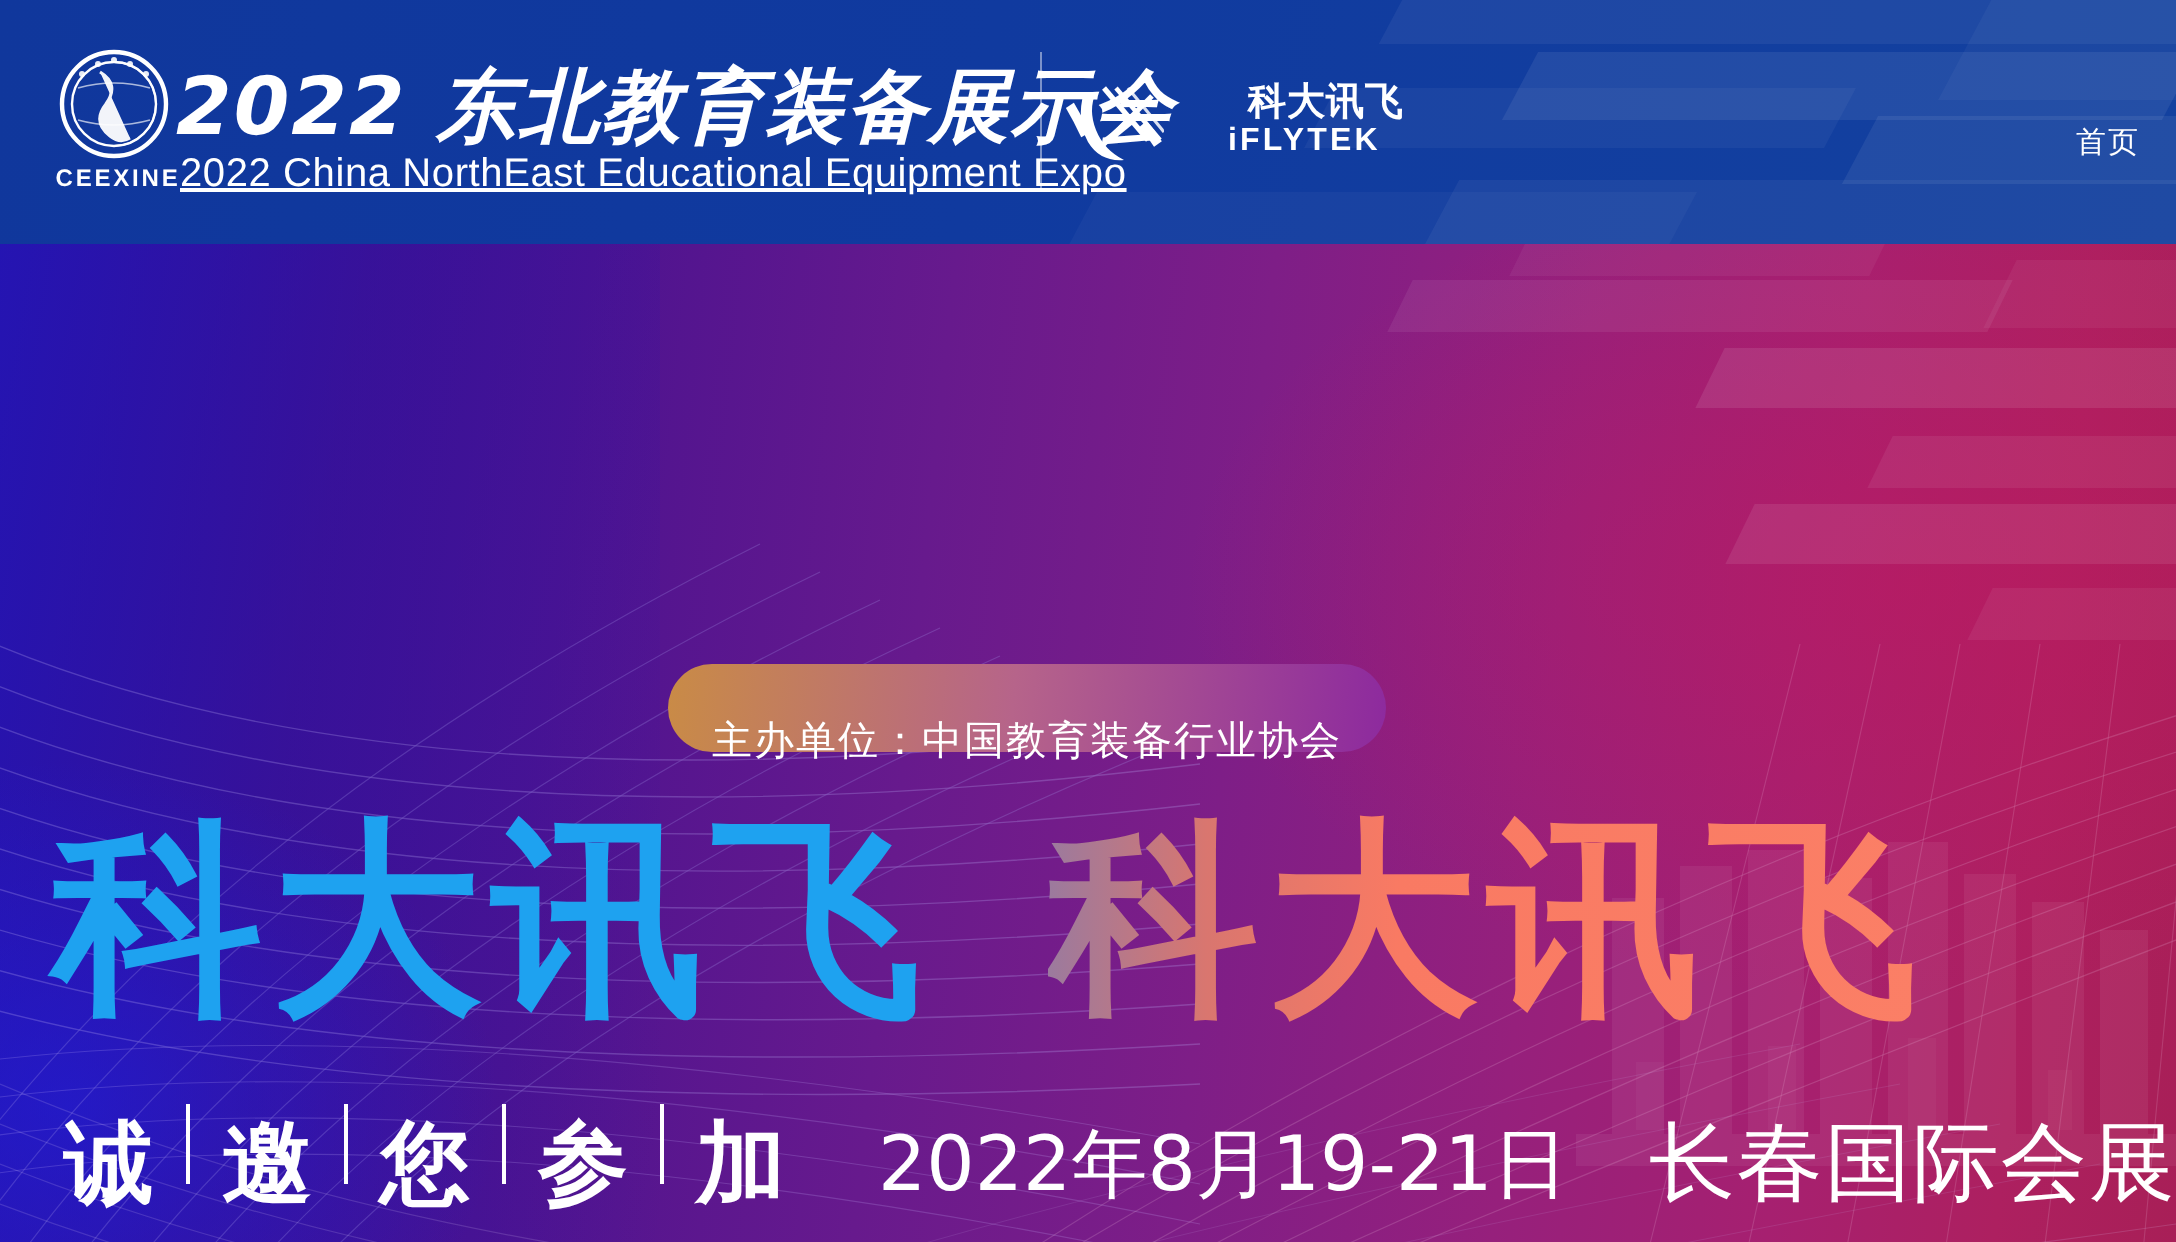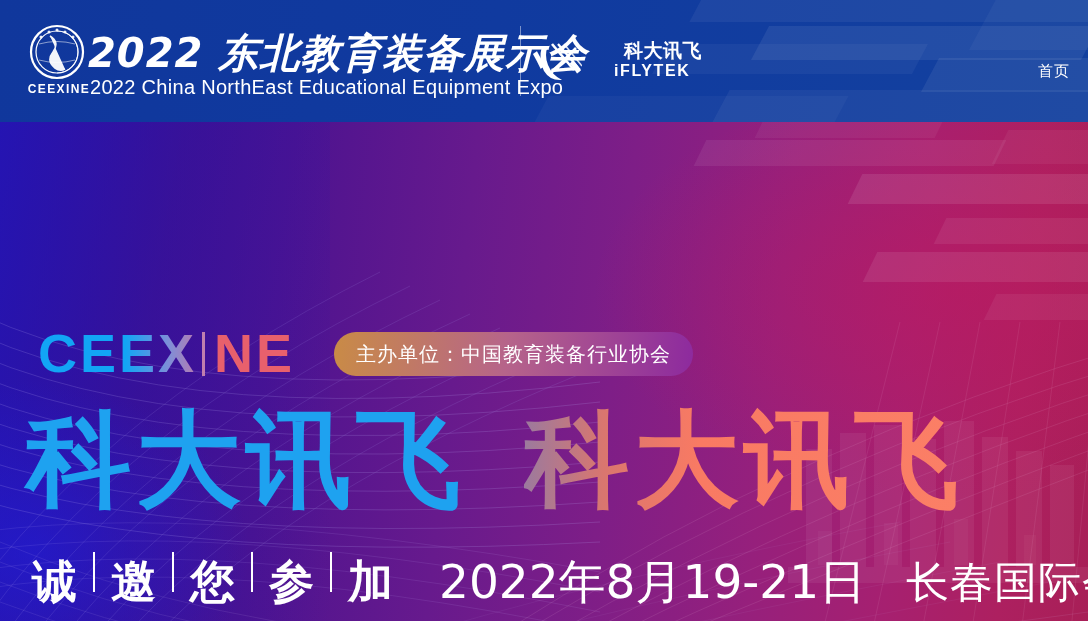--- a/index.html
+++ b/index.html
@@ -63,20 +63,21 @@
     font-style:italic;
   }
   #hdr-title-en {
     position:absolute; left:90px; top:76px;
     color:#ffffff;
     font-size:20px;
     font-weight:500;
     letter-spacing:0.3px;
     white-space:nowrap;
     font-family:"Liberation Sans", sans-serif;
+    text-decoration:underline;
   }
   #hdr-divider {
     position:absolute; left:520px; top:26px;
     width:1px; height:70px;
     background:rgba(255,255,255,0.45);
   }
 
   
   #iflytek { position:absolute; left:536px; top:38px; width:130px; height:48px; }
   #iflytek-mark { position:absolute; left:0; top:2px; width:46px; height:44px; }
@@ -177,21 +178,21 @@
     background:#c07fae;
     margin:0 9px 0 5px;
     vertical-align:-4px;
   }
   #wm-ne { color:#e8606c; }
 
   
   #organizer {
     position:absolute; left:334px; top:210px;
     height:44px; line-height:44px;
-    padding:0 22px;
+    padding:16px 22px;
     border-radius:22px;
     background:linear-gradient(95deg,#c98b46 0%,#b6648a 48%,#8d2a9e 100%);
     color:#ffffff;
     font-size:20px;
     letter-spacing:1px;
     white-space:nowrap;
     font-family:"DejaVu Sans", sans-serif;
     z-index:3;
     text-align:center;
   }
@@ -239,21 +240,21 @@
   .inv-sep {
     display:inline-block;
     width:2px; height:40px;
     background:#ffffff;
     margin:0 16px;
     vertical-align:-2px;
   }
   #invite-date {
     display:inline-block;
     color:#ffffff;
-    font-size:47px;
+    font-size:38px;
     font-weight:500;
     line-height:60px;
     margin-left:46px;
     letter-spacing:0px;
     font-family:"DejaVu Sans", sans-serif;
     vertical-align:top;
   }
   #invite-venue {
     display:inline-block;
     color:#ffffff;
@@ -417,23 +418,20 @@
         <path d="M0 180  Q400 308 1088 236"></path>
       </g>
       <g stroke="#cbb4ee" stroke-width="0.5" fill="none" opacity="0.35">
         <path d="M120 250 Q360 120 900 20"></path>
         <path d="M170 250 Q410 140 950 40"></path>
         <path d="M220 250 Q460 160 1000 60"></path>
         <path d="M270 250 Q510 180 1050 80"></path>
       </g>
     </svg>
 
-    <div id="wordmark">
-      <span id="wm-ceex">CEEX</span><span id="wm-bar"></span><span id="wm-ne">NE</span>
-    </div>
 
     <div id="organizer">主办单位：中国教育装备行业协会</div>
 
     <div id="headline">
       <span class="hl" id="hl-a">科大讯飞</span><span id="hl-gap"></span><span class="hl" id="hl-b">科大讯飞</span>
     </div>
 
     <div id="invite-row">
       <span class="inv-ch">诚</span><span class="inv-sep"></span><span class="inv-ch">邀</span><span class="inv-sep"></span><span class="inv-ch">您</span><span class="inv-sep"></span><span class="inv-ch">参</span><span class="inv-sep"></span><span class="inv-ch">加</span><span id="invite-date">2022年8月19-21日</span><span id="invite-venue">长春国际会展中心</span>
     </div>

